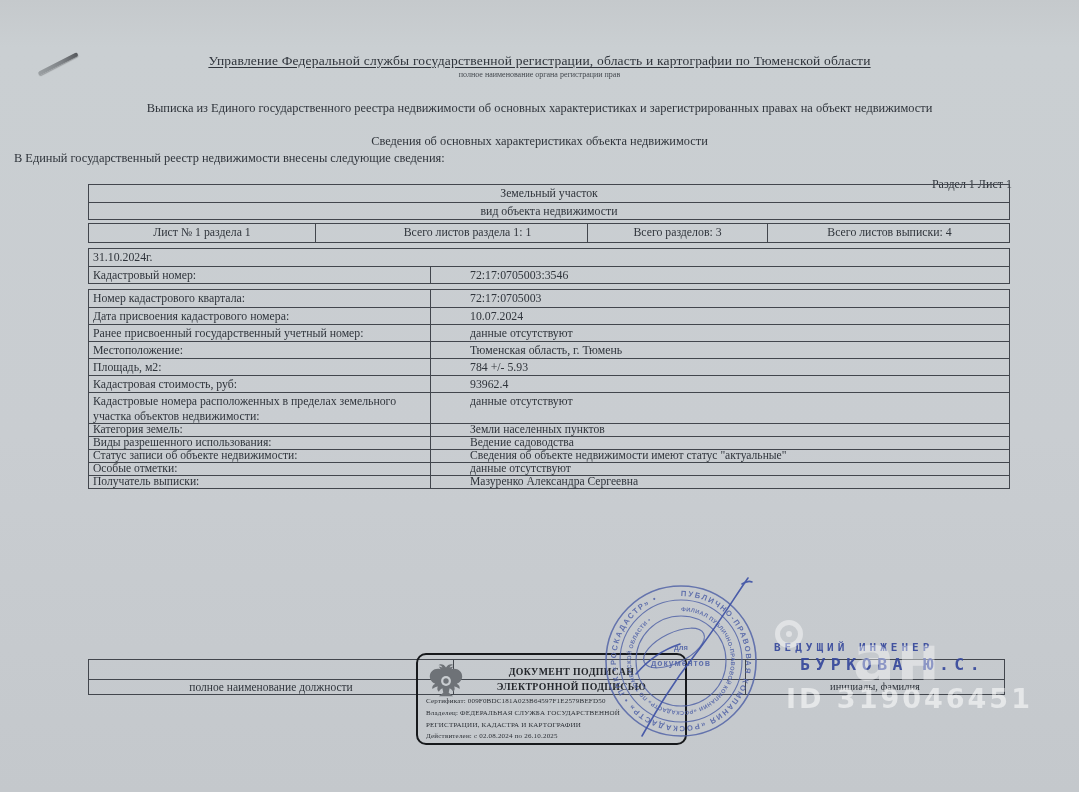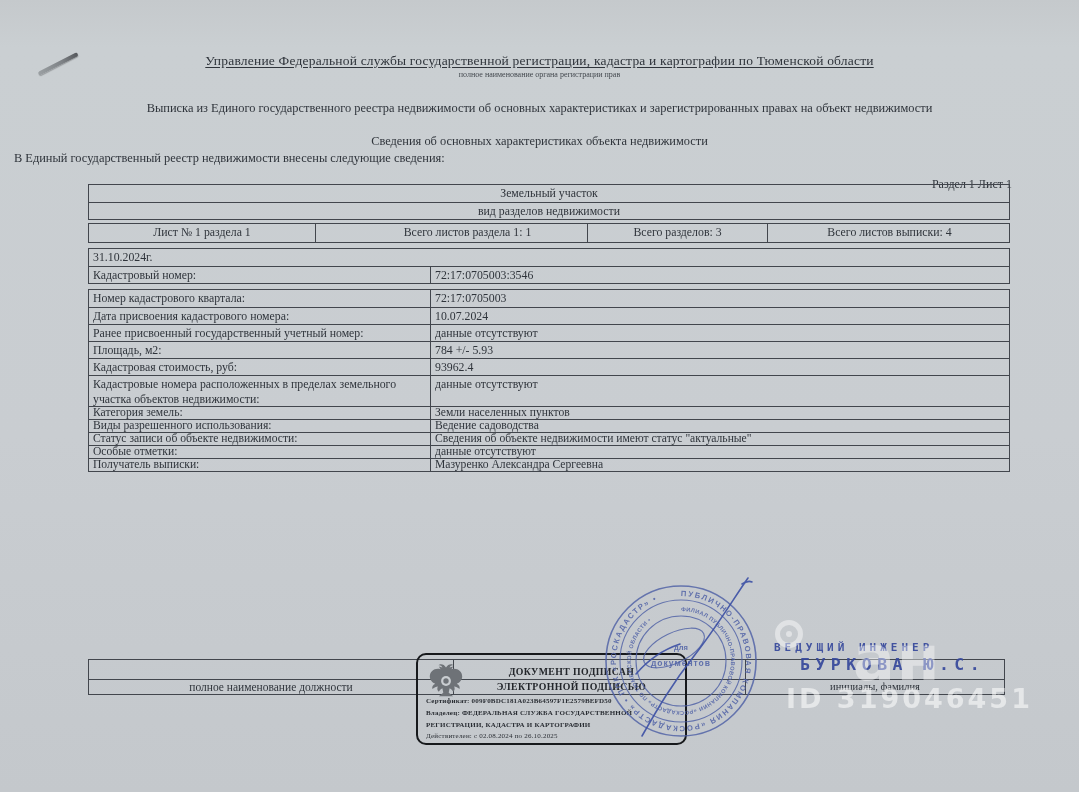--- a/index.html
+++ b/index.html
@@ -36,21 +36,21 @@
   .tbl-b { left:88px; top:223px; width:922px; }
   .tbl-b .trow { height:18px; }
   .tbl-b .tcell { border-left:1px solid #42464d; line-height:17px; }
   .tbl-b .tcell:first-child { border-left:none; }
   .cb1{width:226px;} .cb2{width:272px;} .cb3{width:180px;} .cb4{width:244px;}
 
   
   .tbl-c { left:88px; top:248px; width:922px; }
   .tbl-d { left:88px; top:289px; width:922px; }
   .d-label { width:342px; border-right:1px solid #42464d; }
-  .d-value { flex:1; }
+  .d-value { flex:1;margin-left:35px; }
   .d-full  { flex:1; }
   .h17 { height:17px; }
   .tall { height:31px; }
   .tall .tcell { white-space:normal; line-height:15px; padding-top:1px; }
   .short { height:13px; }
   .short .tcell { line-height:12.5px; font-size:11.6px; }
 
   
   .tbl-f { left:88px; top:659px; width:917px; }
   .tbl-f .trow.r1 { height:19px; }
@@ -62,21 +62,21 @@
   .cf3{flex:1; text-align:center; font-size:10.5px;}
 
   
   .esign {
     left:416px; top:653px; width:271px; height:92px;
     border:2.5px solid #17191c; border-radius:10px;
     padding:5px 6px 0 6px;
   }
   .esign-head { position:absolute; left:48px; right:8px; top:9px; text-align:center;
     font-size:9.8px; font-weight:bold; letter-spacing:.4px; color:#23262b; line-height:15px; }
-  .esign-small { position:absolute; left:8px; right:6px; font-size:7px; font-weight:bold;
+  .esign-small { position:absolute; left:8px; right:6px; font-size:7px; font-weight:normal;
     color:#2a2e34; letter-spacing:.2px; white-space:nowrap; }
   .l-cert { top:42px; }
   .l-own1 { top:54px; }
   .l-own2 { top:66px; }
   .l-val  { top:77px; font-weight:normal; }
   .eagle { position:absolute; left:10px; top:6px; }
 
   
   .seal { left:596px; top:576px; width:170px; height:170px; pointer-events:none; }
 
@@ -100,33 +100,33 @@
          background:linear-gradient(90deg,#9ba0a3,#7e8286 60%,#55585c);
          transform:rotate(-27deg); box-shadow:0 1px 1px rgba(0,0,0,.25); }
 </style>
 </head>
 <body>
 
 <div class="page">
 
   <div class="abs pen"></div>
 
-  <div class="abs ctr authority"><span>Управление Федеральной службы государственной регистрации, кадастра и картографии по Тюменской области</span></div>
+  <div class="abs ctr authority"><span>Управление Федеральной службы государственной регистрации, область и картографии по Тюменской области</span></div>
   <div class="abs ctr authority-caption">полное наименование органа регистрации прав</div>
   <div class="abs ctr doc-title">Выписка из Единого государственного реестра недвижимости об основных характеристиках и зарегистрированных правах на объект недвижимости</div>
   <div class="abs ctr subtitle">Сведения об основных характеристиках объекта недвижимости</div>
   <div class="abs intro">В Единый государственный реестр недвижимости внесены следующие сведения:</div>
   <div class="abs section-sheet">Раздел 1 Лист 1</div>
 
   <div class="tbl tbl-a">
     <div class="trow">
         <div class="tcell cctr">Земельный участок</div>
       </div>
     <div class="trow">
-        <div class="tcell cctr">вид разделов недвижимости</div>
+        <div class="tcell cctr">вид объекта недвижимости</div>
       </div>
   </div>
 
   <div class="tbl tbl-b">
     <div class="trow">
       <div class="tcell cb1 cctr" style="flex:none;">Лист № 1 раздела 1</div>
       <div class="tcell cb2 cctr" style="flex:none;padding-left:36px;">Всего листов раздела 1: 1</div>
       <div class="tcell cb3 cctr" style="flex:none;">Всего разделов: 3</div>
       <div class="tcell cb4 cctr" style="flex:none;">Всего листов выписки: 4</div>
     </div>
@@ -147,20 +147,24 @@
       <div class="tcell d-label">Номер кадастрового квартала:</div>
       <div class="tcell d-value">72:17:0705003</div>
     </div>
     <div class="trow h17">
       <div class="tcell d-label">Дата присвоения кадастрового номера:</div>
       <div class="tcell d-value">10.07.2024</div>
     </div>
     <div class="trow h17">
       <div class="tcell d-label">Ранее присвоенный государственный учетный номер:</div>
       <div class="tcell d-value">данные отсутствуют</div>
+    </div>
+    <div class="trow h17">
+      <div class="tcell d-label">Местоположение:</div>
+      <div class="tcell d-value">Тюменская область, г. Тюмень</div>
     </div>
     <div class="trow h17">
       <div class="tcell d-label">Площадь, м2:</div>
       <div class="tcell d-value">784 +/- 5.93</div>
     </div>
     <div class="trow h17">
       <div class="tcell d-label">Кадастровая стоимость, руб:</div>
       <div class="tcell d-value">93962.4</div>
     </div>
     <div class="trow tall">

